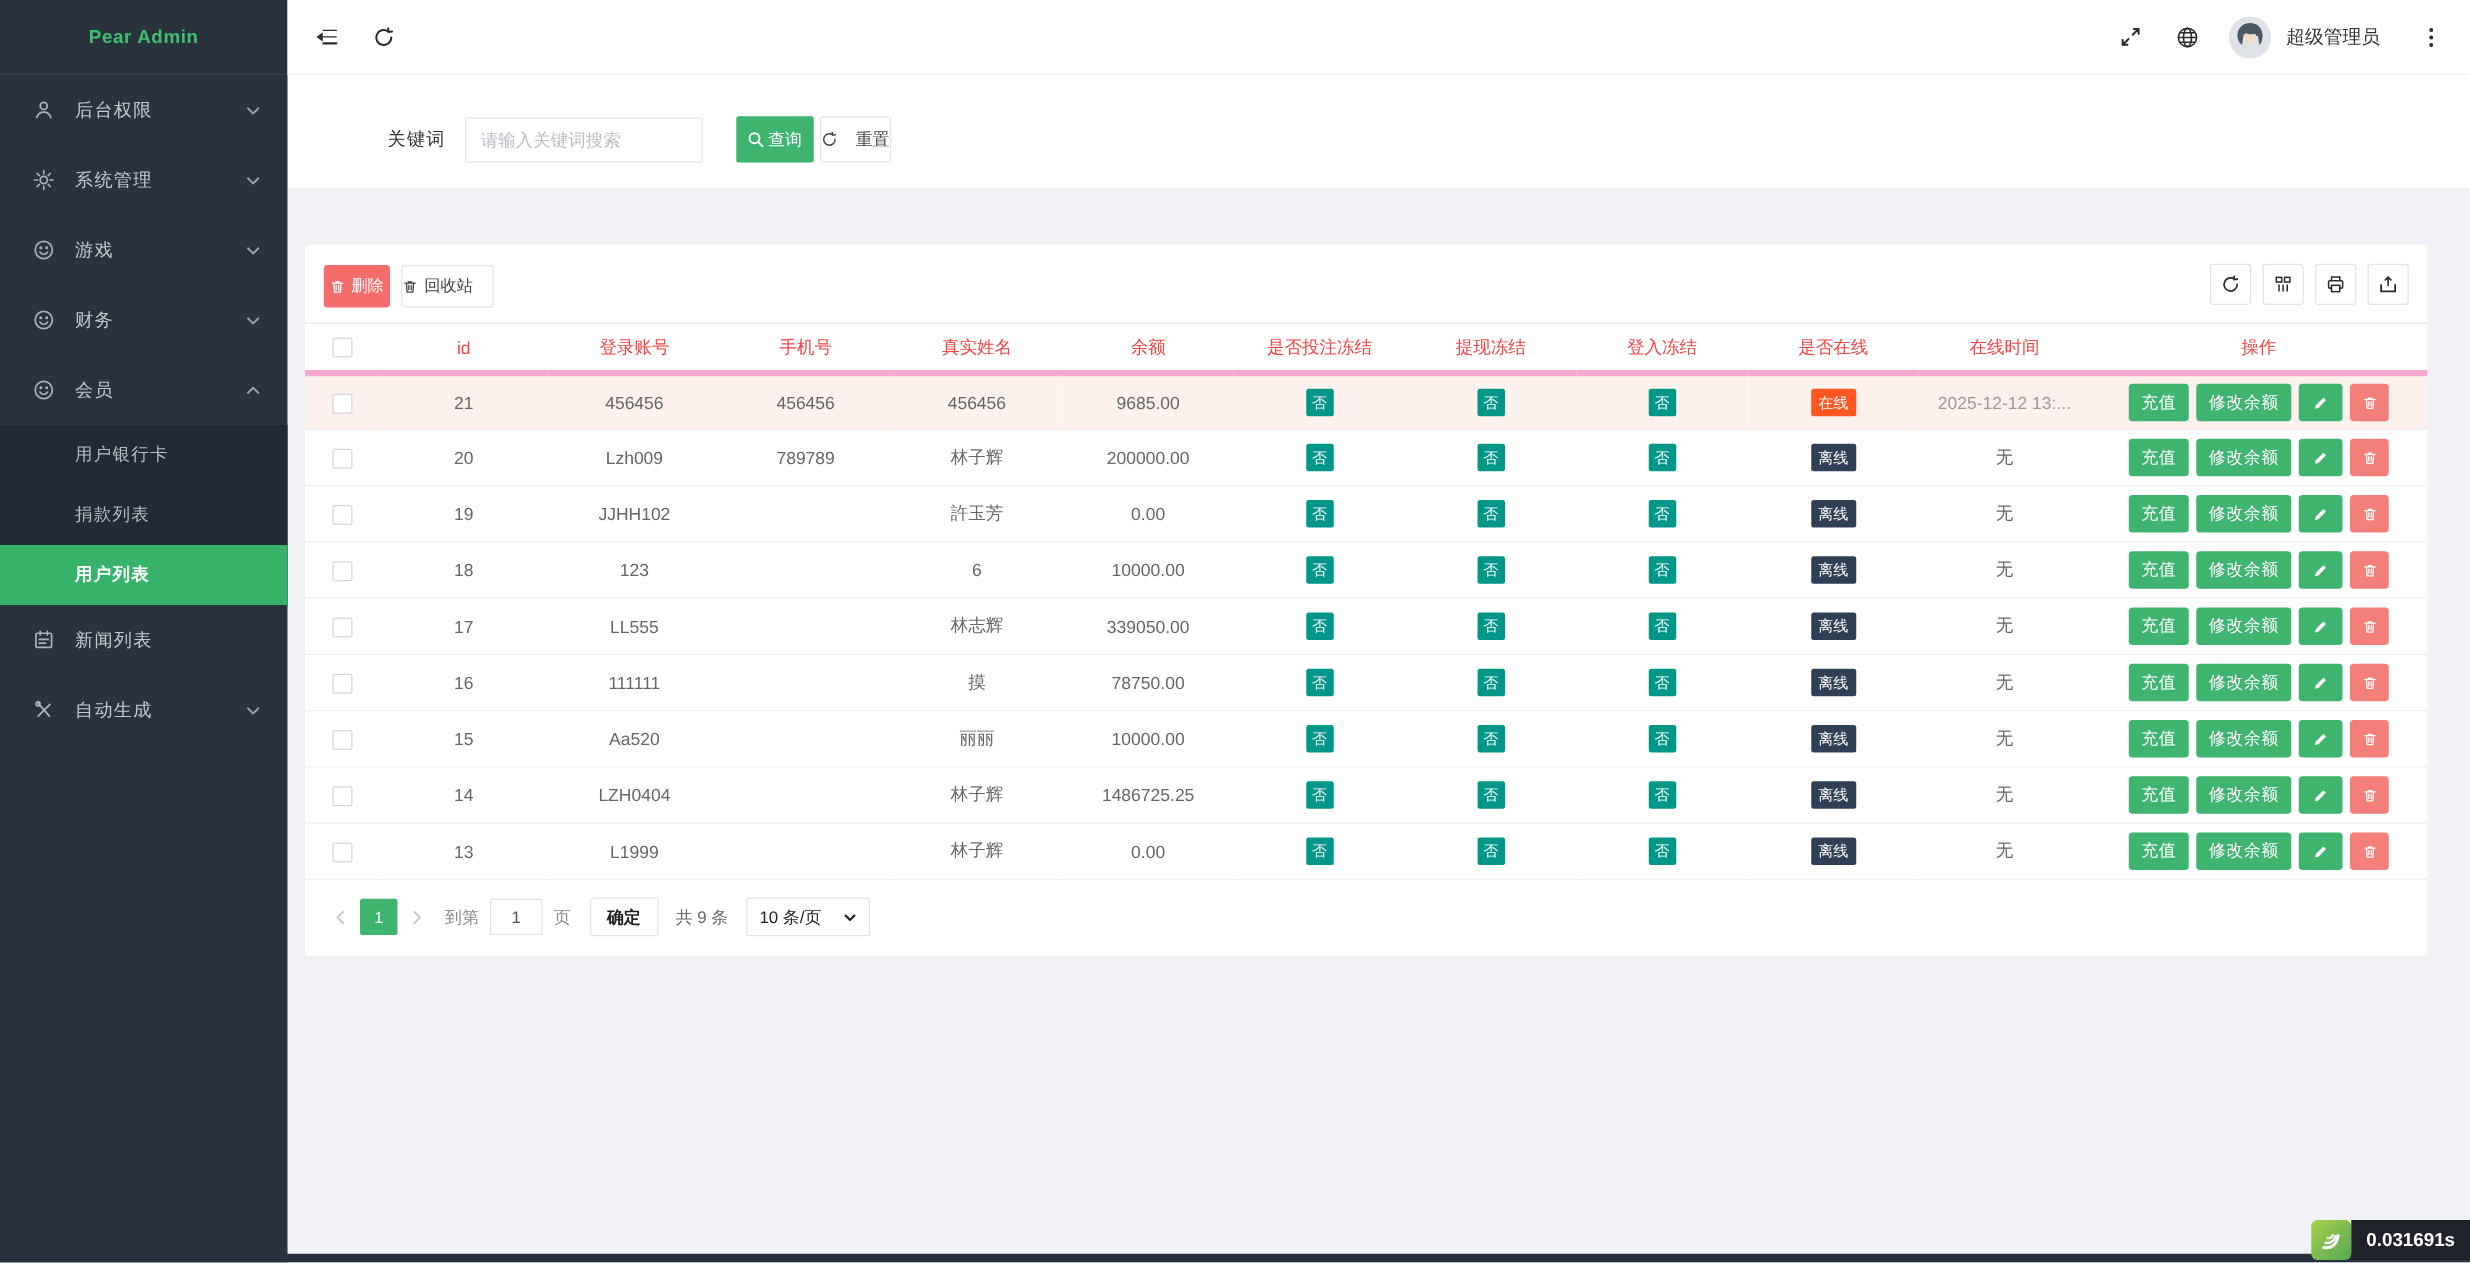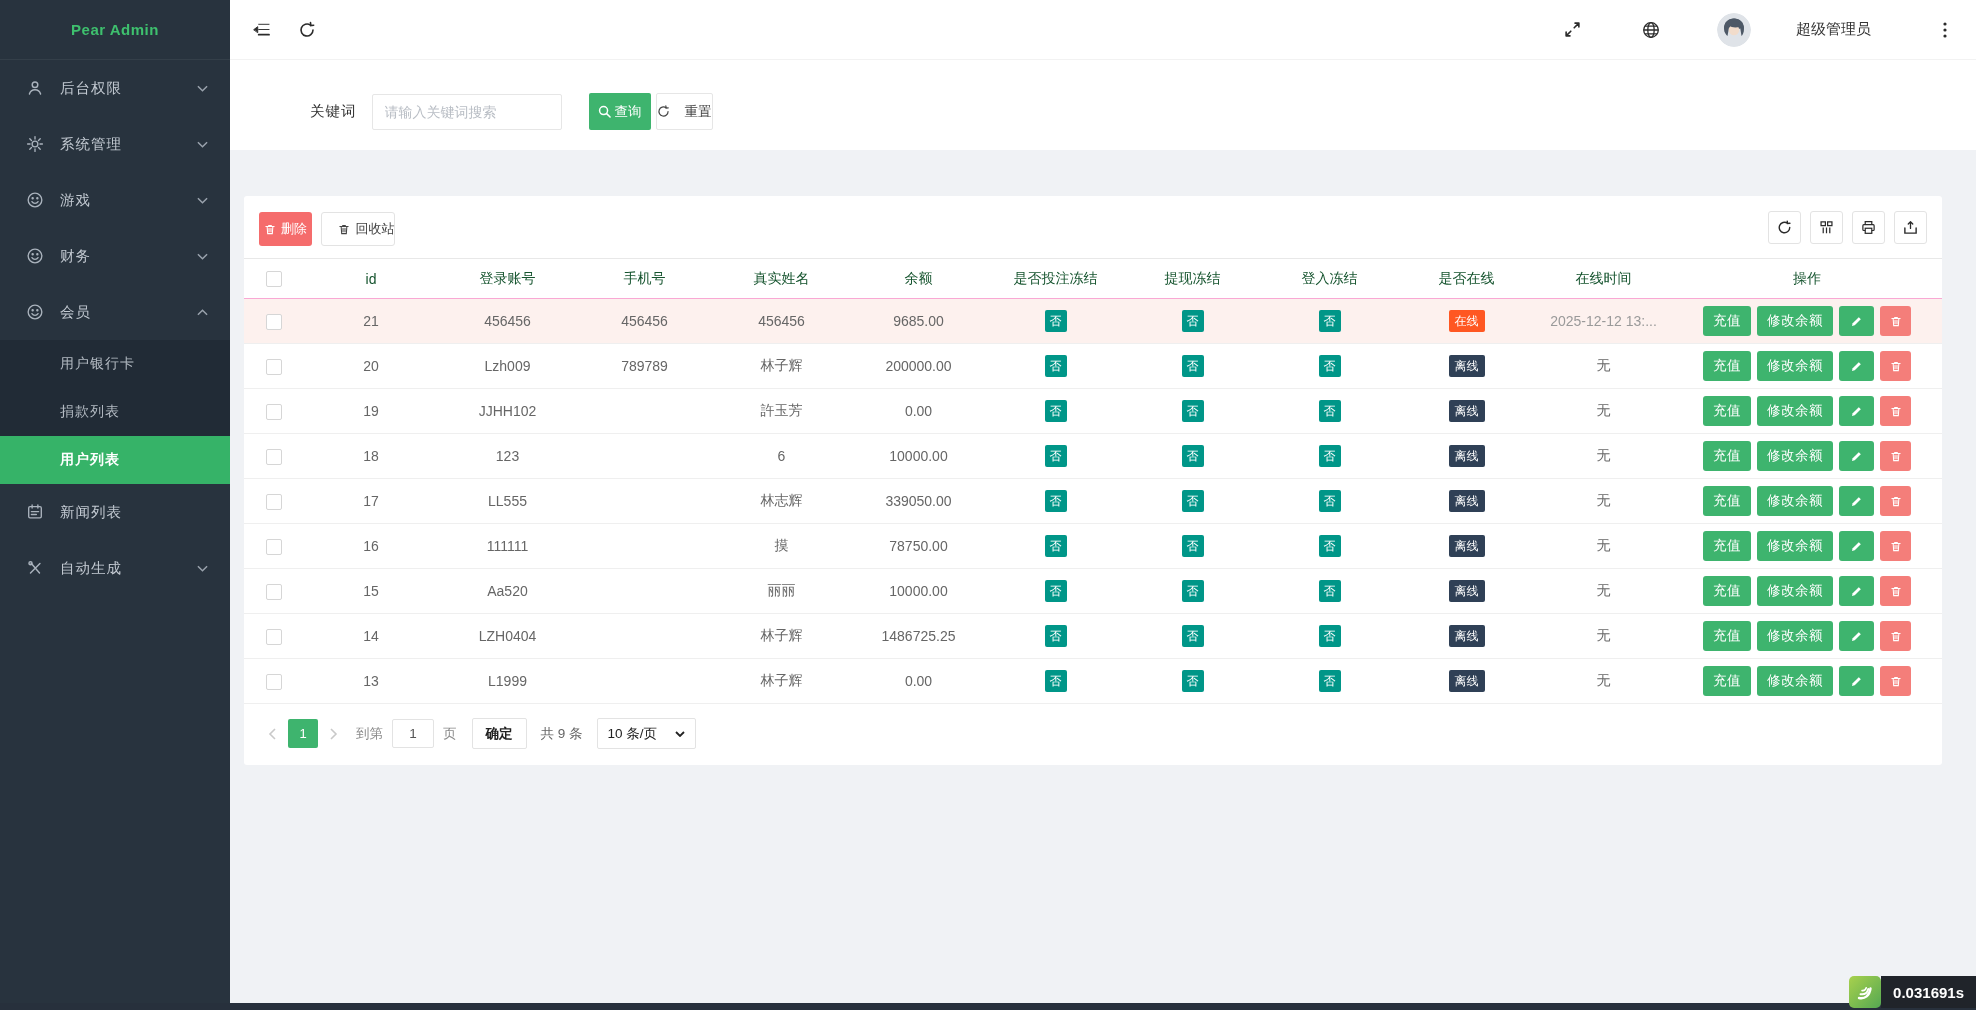--- a/index.html
+++ b/index.html
@@ -24,21 +24,21 @@
   .submenu { background:#212b36; padding:0; }
   .sub-item { height:48px; display:flex; align-items:center; padding-left:60px;
               color:#b4bbc3; font-size:14px; letter-spacing:1px; cursor:pointer; }
   .sub-item.active { background:#36b368; color:#fff; font-weight:bold; }
   
   .topbar { position:absolute; left:230px; top:0; right:0; height:60px; background:#fff;
             display:flex; align-items:center; border-bottom:1px solid #f2f2f2; z-index:2; }
   .tb-icon { width:46px; height:60px; display:flex; align-items:center; justify-content:center;
              color:#2b2b2b; cursor:pointer; }
   .tb-left { display:flex; margin-left:8px; }
-  .tb-right { display:flex; margin-left:auto; align-items:center; margin-right:8px;gap:33px; }
+  .tb-right { display:flex; margin-left:auto; align-items:center; margin-right:8px; }
   .avatar { width:34px; height:34px; border-radius:50%; overflow:hidden; display:flex; margin-left:10px; }
   .username { font-size:15px; color:#333; margin:0 18px 0 12px; }
   
   .search-band { position:absolute; left:230px; top:60px; right:0; height:90px; background:#fff; z-index:1; }
   .search-row { position:absolute; left:80px; top:33px; display:flex; align-items:center; }
   .search-label { font-size:14.5px; color:#333; margin-right:15px; letter-spacing:1px; }
   .search-input { width:190px; height:36px; border:1px solid #e6e6e6; border-radius:2px;
                   padding:0 12px; font-size:14px; color:#333; outline:none; font-family:inherit; }
   .search-input::placeholder { color:#b9bec5; }
   .btn-query { margin-left:27px; width:62px; height:37px; background:#3eb46e; border:none; border-radius:2px;
@@ -47,28 +47,28 @@
   .btn-reset { margin-left:5px; width:57px; height:37px; background:#fff; border:1px solid #e6e6e6; border-radius:2px;
                color:#444; font-size:13.5px; display:flex; align-items:center; justify-content:space-between; gap:4px;
                cursor:pointer; font-family:inherit; }
   
   .card { position:absolute; left:244px; top:196px; width:1698px; background:#fff; border-radius:3px; z-index:1; }
   .card-toolbar { position:relative; padding:16px 15px 12px 15px; height:62px; }
   .btn-del { width:53px; height:34px; background:#f56c6c; border:none; border-radius:3px; color:#fff;
              font-size:13px; display:inline-flex; align-items:center; justify-content:center; gap:5px;
              cursor:pointer; font-family:inherit; }
   .btn-recycle { width:74px; height:34px; background:#fff; border:1px solid #e3e3e3; border-radius:3px; color:#444;
-             font-size:13px; display:inline-flex; align-items:center; justify-content:flex-end; gap:5px;
+             font-size:13px; display:inline-flex; align-items:center; justify-content:flex-start; gap:5px;
              margin-left:5px; cursor:pointer; font-family:inherit; }
   .tool-icons { position:absolute; right:15px; top:15px; display:flex; gap:9px; }
   .tool-btn { width:33px; height:33px; border:1px solid #e3e3e3; border-radius:3px; background:#fff;
               display:flex; align-items:center; justify-content:center; color:#2b2b2b; cursor:pointer; }
   table { width:100%; border-collapse:collapse; table-layout:fixed; }
-  thead th { height:40px; font-weight:normal; font-size:14px; color:#14532d;
-             border-top:1px solid #e8e8e8; border-bottom:1px solid #f9a8d4; text-align:center; }
+  thead th { height:40px; font-weight:normal; font-size:14px; color:#ef4444;
+             border-top:1px solid #e8e8e8; border-bottom:5px solid #f9a8d4; text-align:center; }
   tbody td { height:45px; font-size:14px; color:#666; text-align:center; border-bottom:1px solid #efefef;
              white-space:nowrap; overflow:hidden; text-overflow:ellipsis; padding:0 4px; }
   tr.row-hl { background:#fdf1ee; }
   td.muted { color:#9a9a9a; }
   .cb { display:inline-block; width:16px; height:16px; border:1px solid #d6d6d6; border-radius:2px;
         background:#fff; vertical-align:middle; cursor:pointer; }
   .badge { display:inline-block; padding:5px 5px; min-width:22px; border-radius:2px; color:#fff;
            font-size:12px; line-height:1; }
   .badge.no  { background:#009688; cursor:pointer; }
   .badge.on  { background:#ff5722; padding:5px 6px; }

